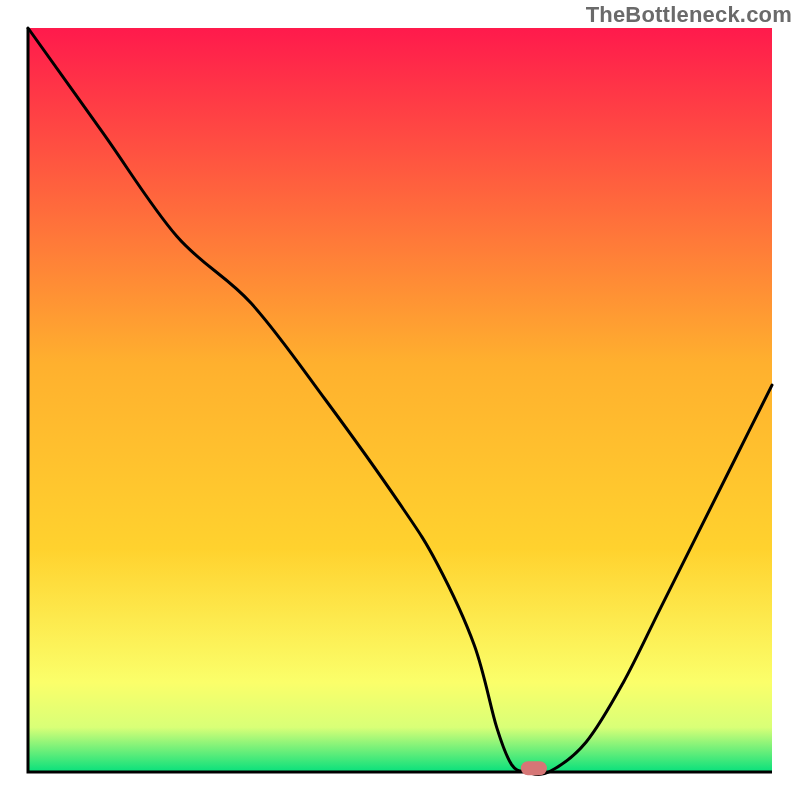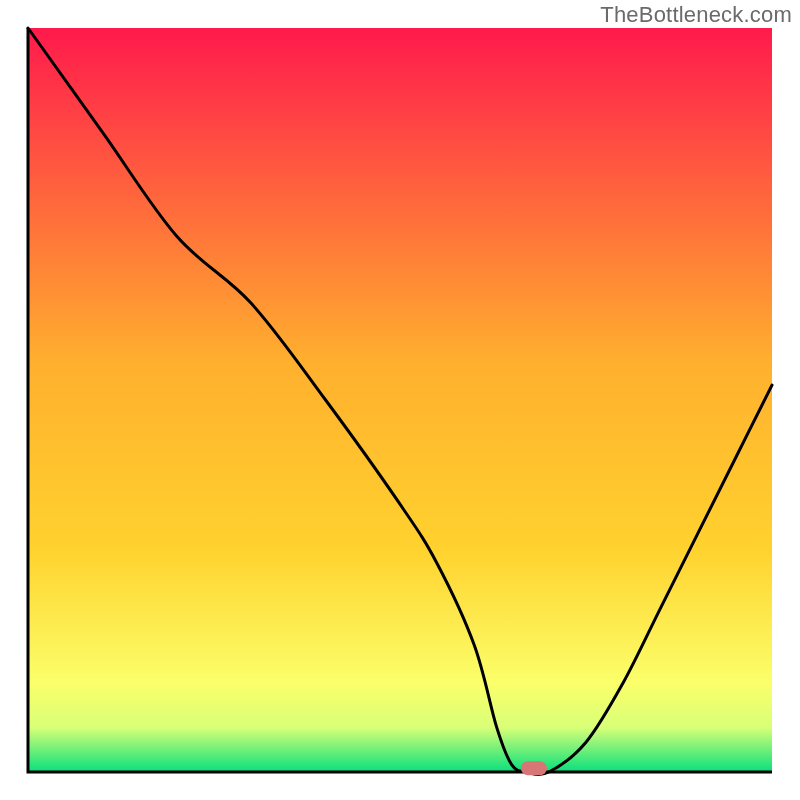--- a/index.html
+++ b/index.html
@@ -14,21 +14,21 @@
     position: relative;
     width: 800px;
     height: 800px;
   }
   .watermark {
     position: absolute;
     top: 2px;
     right: 8px;
     color: #6a6a6a;
     font-size: 22px;
-    font-weight: 400;
+    font-weight: 700;
     letter-spacing: 0.2px;
     z-index: 5;
   }
   svg {
     display: block;
   }
 </style>
 </head>
 <body>
 

